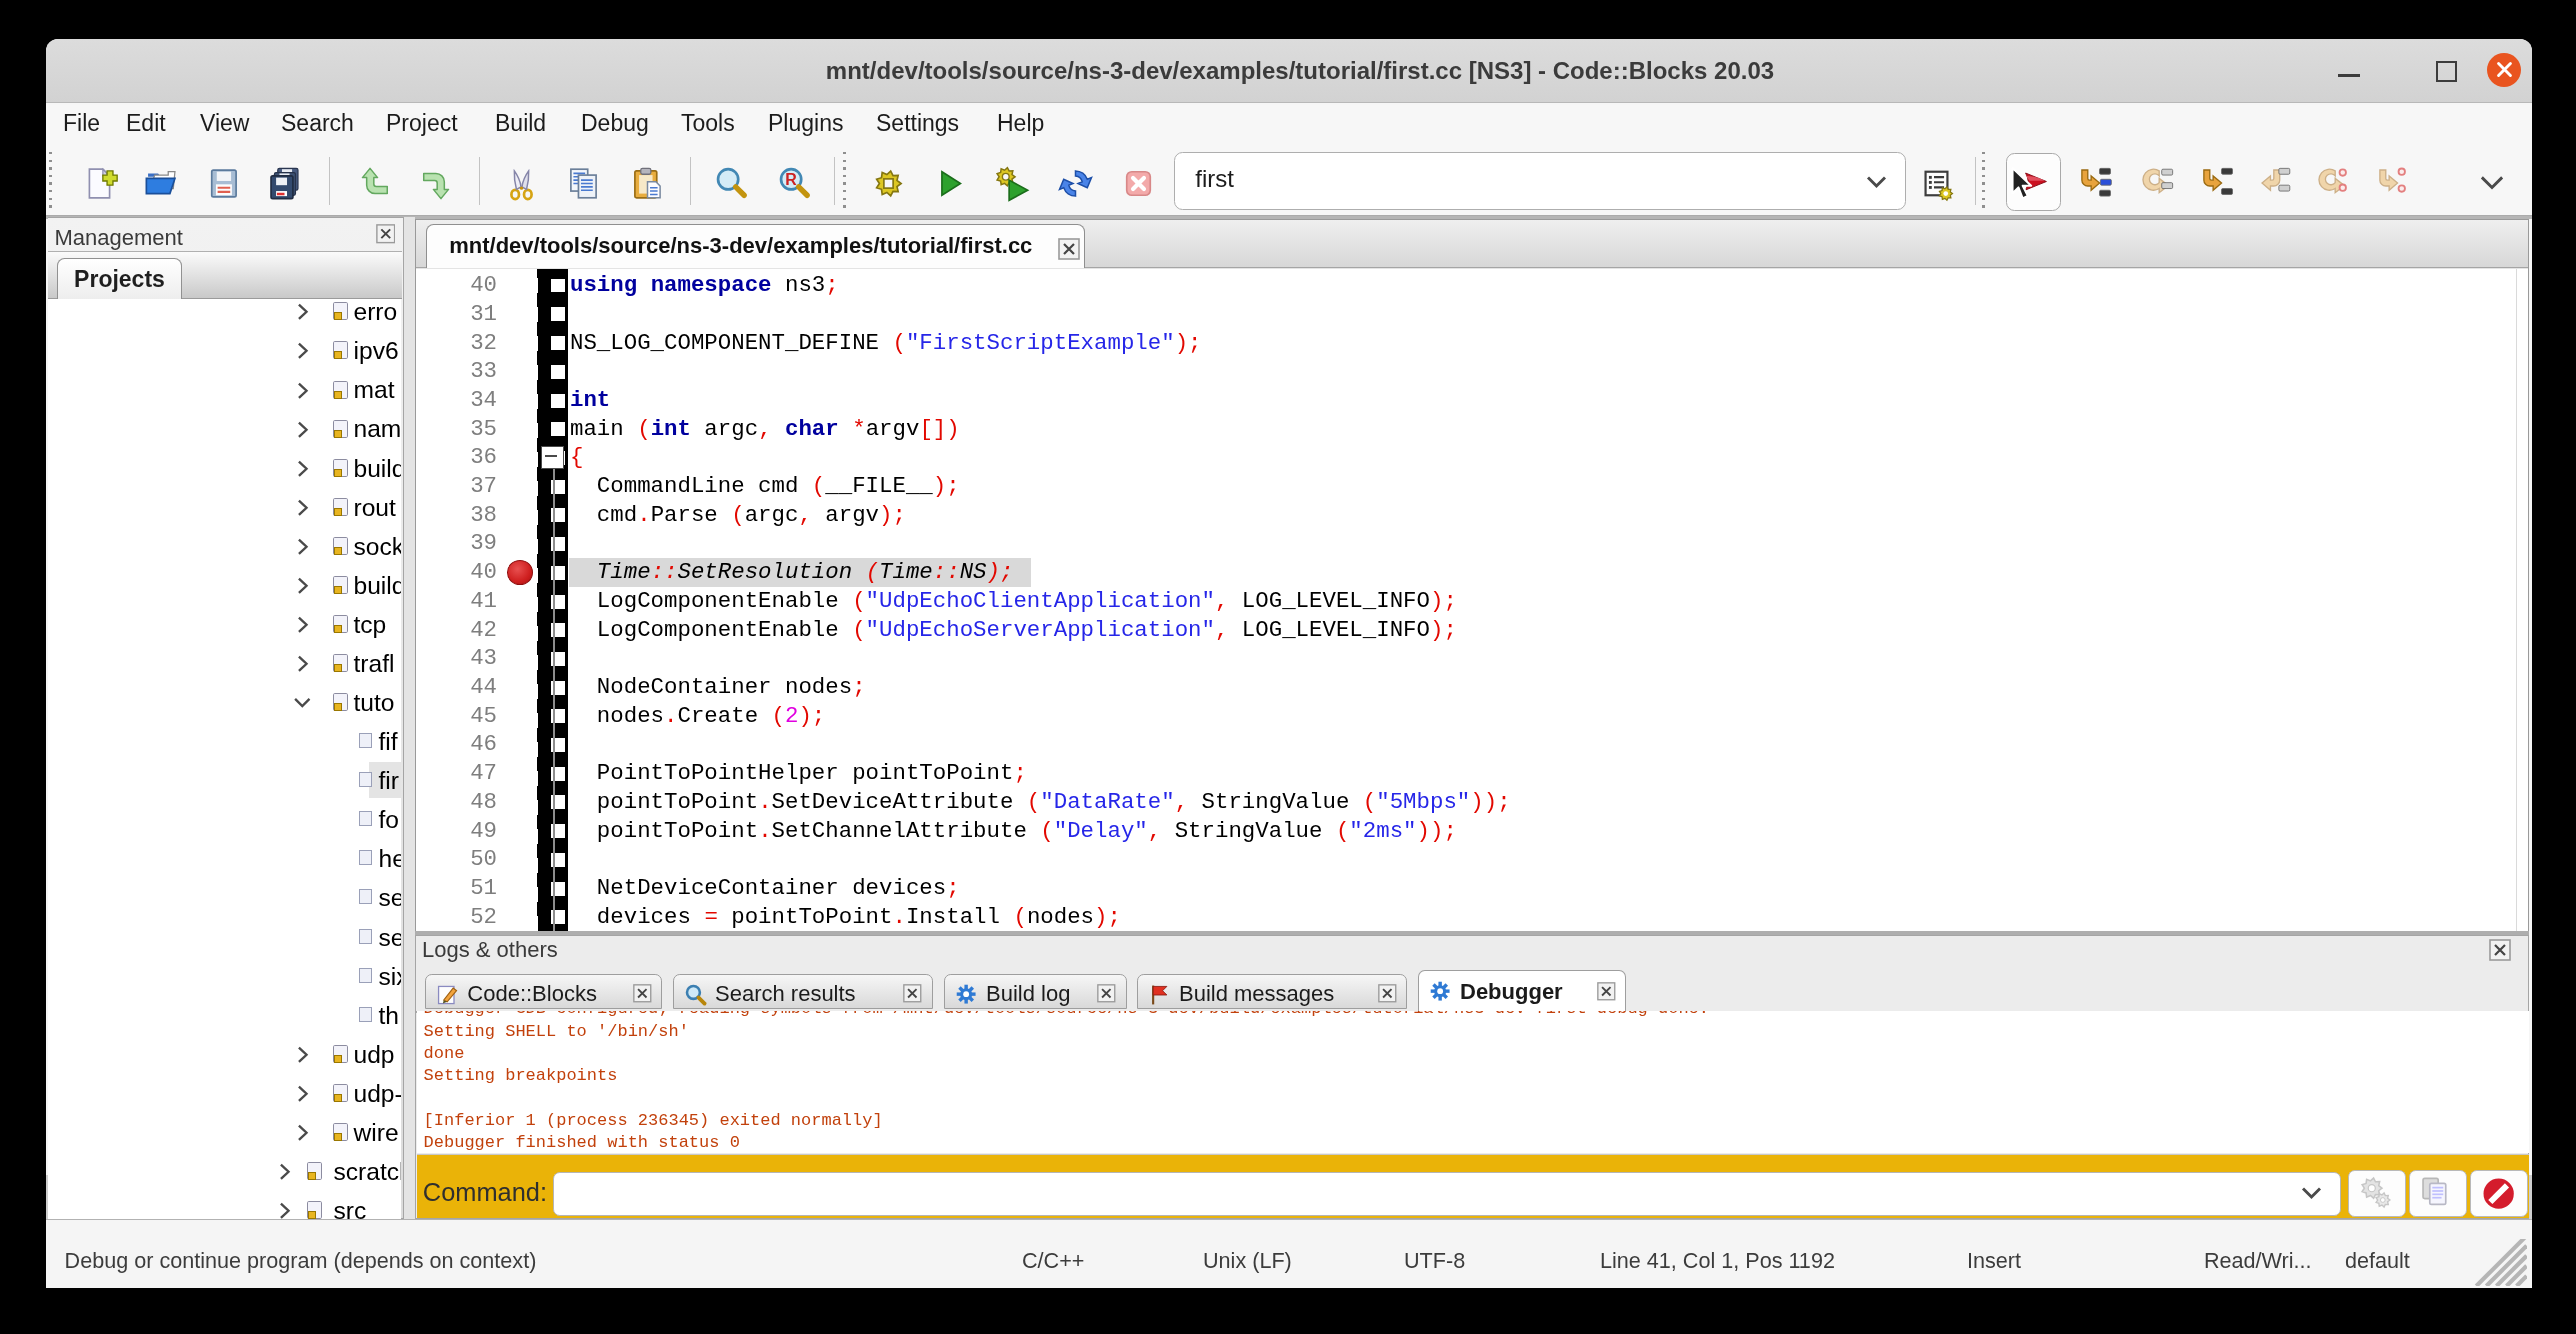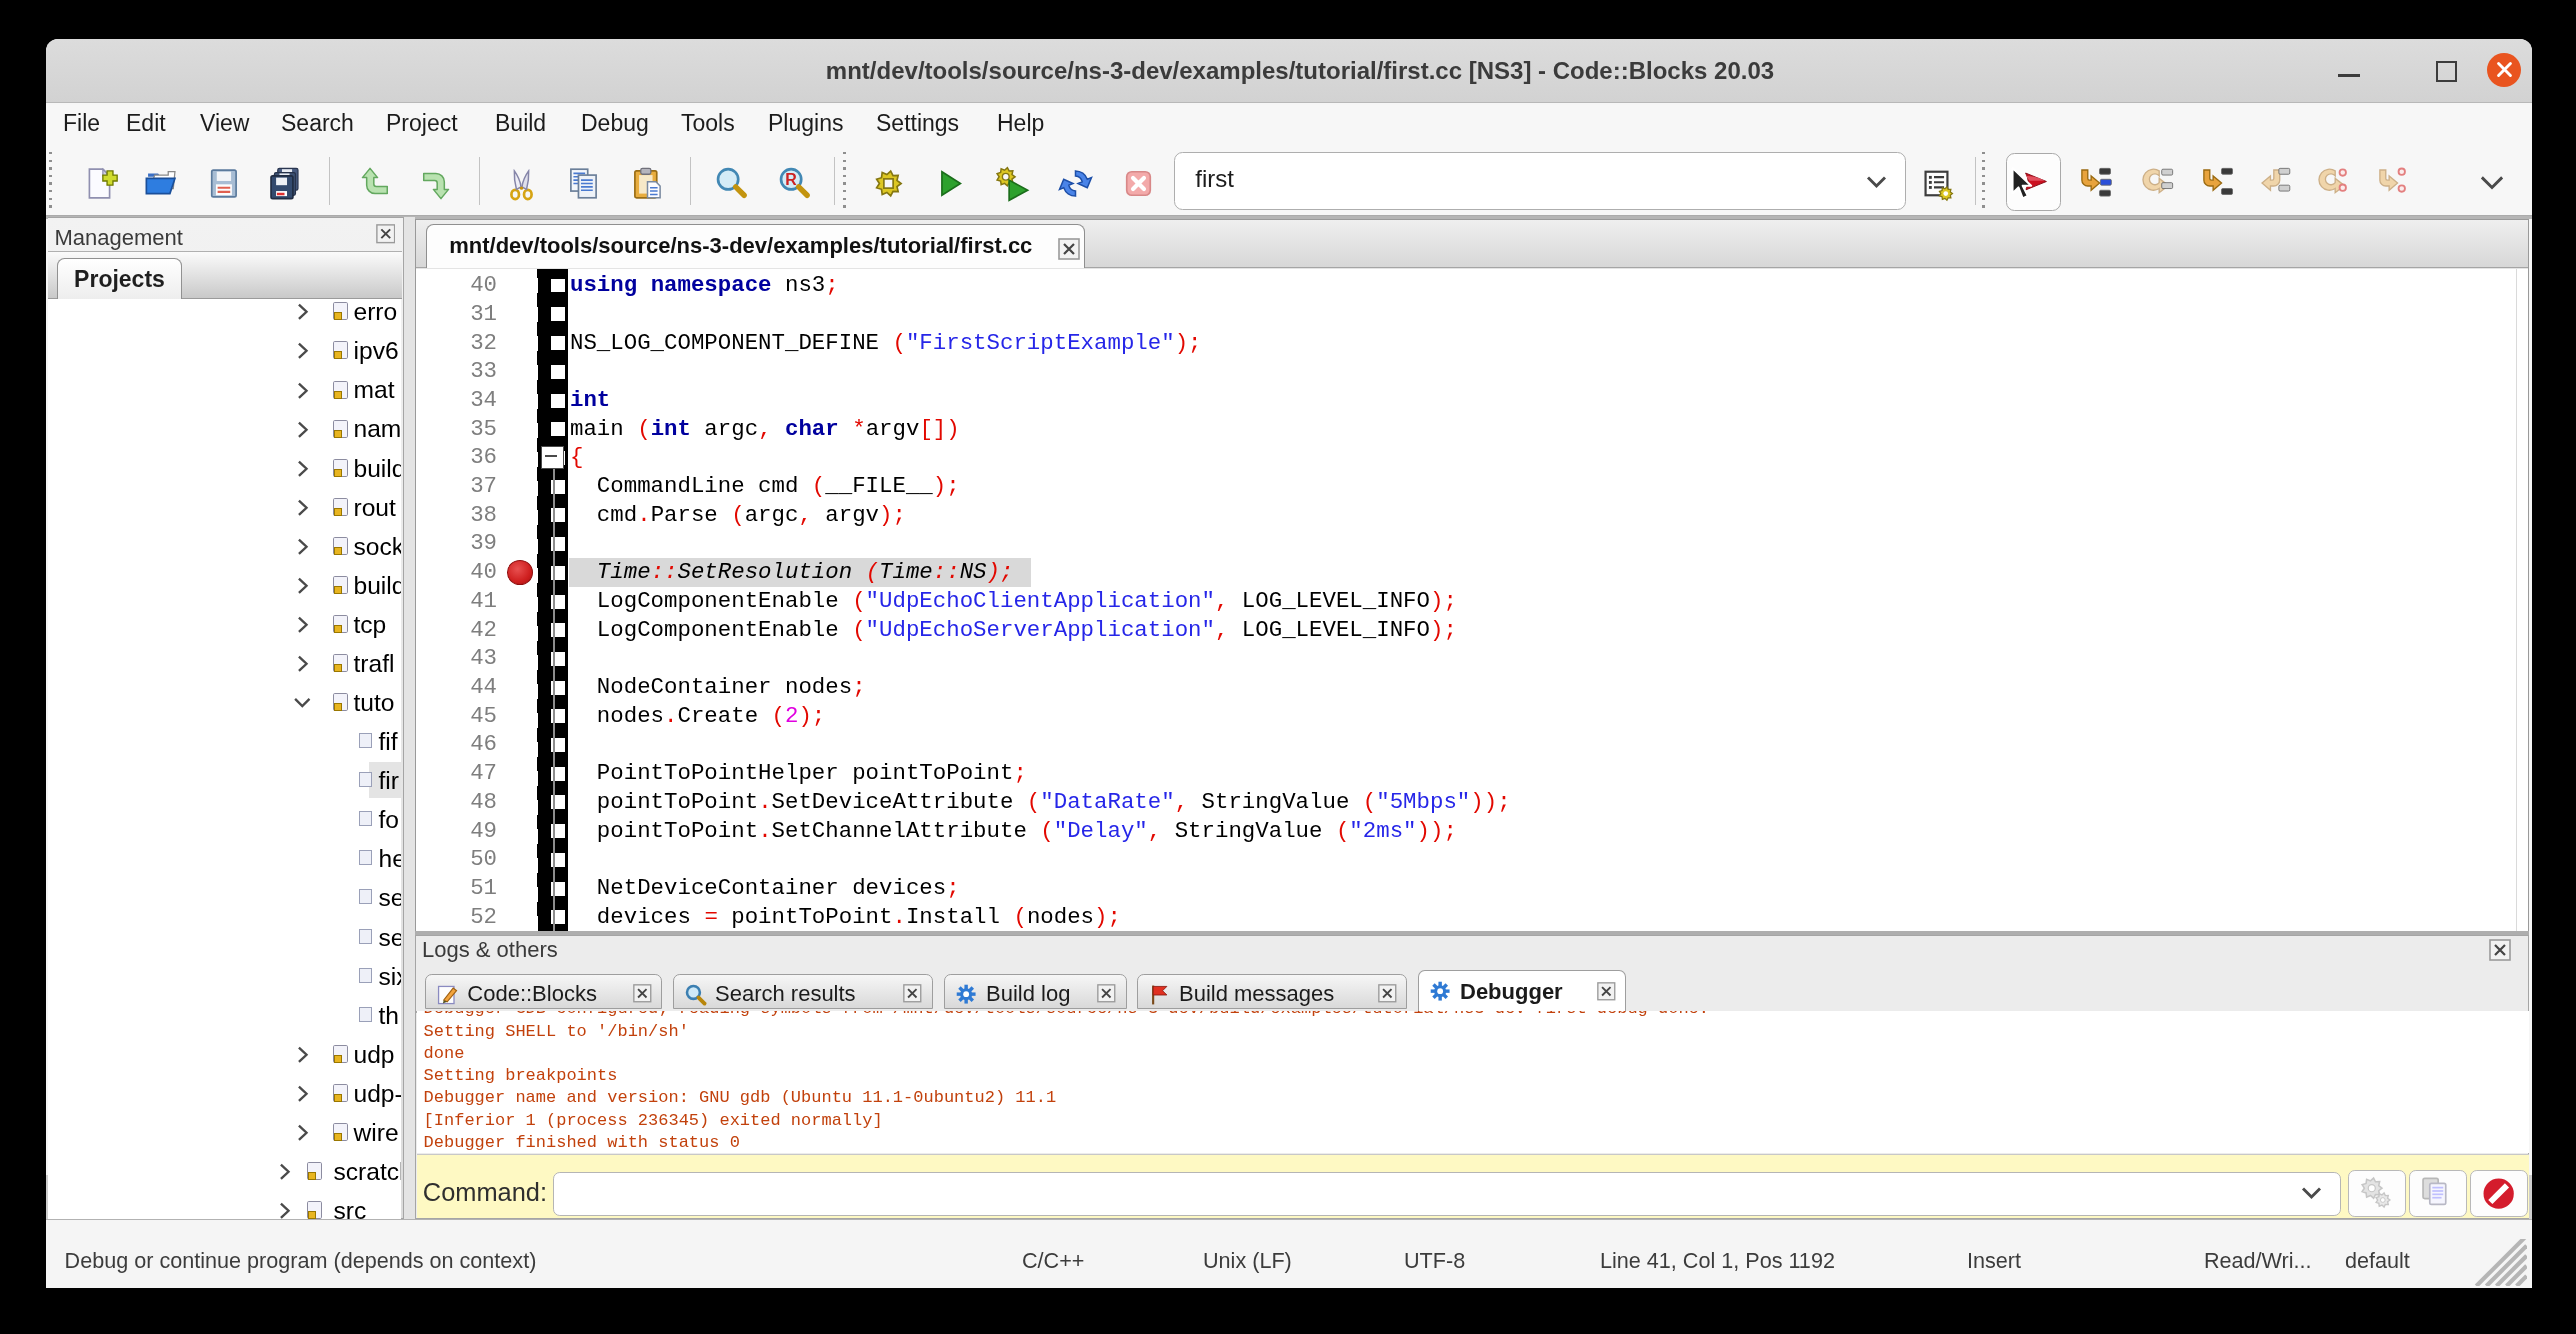--- a/index.html
+++ b/index.html
@@ -74,21 +74,21 @@
   #logs-title { position:absolute; left:6px; top:0.8px; font-size:22px; color:#3a3a3a; }
   #logs-close { position:absolute; left:2073px; top:3.4px; }
   #logtabs { position:absolute; left:0; top:34px; width:100%; height:42px; }
   .ltab { position:absolute; top:4.2px; height:35px; background:linear-gradient(#f6f6f6,#d9d9d9); border:0.8px solid #9e9e9e; border-radius:6.8px 6.8px 0 0; }
   .ltab.active { top:0px; height:42px; background:#fff; border-bottom:none; }
   .ltab .t { position:absolute; font-size:22px; color:#1b1b1b; white-space:nowrap; }
   .ltab.active .t { font-weight:bold; }
   #logbody { position:absolute; left:0.8px; top:75px; width:2112px; height:142px; background:#fff; overflow:hidden;
              font-family:"Liberation Mono", monospace; font-size:17px; color:#c2410c; }
   .logline { position:absolute; left:6.8px; white-space:pre; height:22px; line-height:22px; }
-  #cmdrow { position:absolute; left:0.8px; top:218px; width:2112px; height:64px; background:#fef9c3; border-top:0.8px solid #c8c8c8; }
+  #cmdrow { position:absolute; left:0.8px; top:218px; width:2112px; height:64px; background:#eab308; border-top:0.8px solid #c8c8c8; }
   #cmdlbl { position:absolute; left:6px; top:23px; font-size:25.4px; color:#2f2f2f; }
   #cmdinput { position:absolute; left:136px; top:17px; width:1788px; height:44px; background:#fff; border:1.7px solid #b5b5b5; border-radius:6.8px; }
   .cmdbtn { position:absolute; top:15.2px; width:58px; height:47px; background:#fdfdfd; border:1.7px solid #b9b9b9; border-radius:6.8px; }
 
   
   #statusbar { position:absolute; left:0; top:1180px; width:100%; height:69px; background:#f5f5f5; border-top:1.7px solid #b2b2b2; }
   .st { position:absolute; top:14.4px; height:53px; line-height:53px; font-size:21.6px; color:#3c3c3c; white-space:pre; }
 </style>
 </head>
 <body>
@@ -590,21 +590,20 @@
             <rect x="1" y="1" width="20" height="20" fill="#f2f2f2" stroke="#9a9a9a" stroke-width="1.6"></rect>
             <path d="M6 6 L16 16 M16 6 L6 16" stroke="#444" stroke-width="2.2"></path>
           </svg>
         </div>
       </div>
     <div id="logbody">
         <div class="logline" style="top: -12.7px;">Debugger GDB configured; reading symbols from /mnt/dev/tools/source/ns-3-dev/build/examples/tutorial/ns3-dev-first-debug done.</div>
         <div class="logline" style="top: 9.6px;">Setting SHELL to '/bin/sh'</div>
         <div class="logline" style="top: 32px;">done</div>
         <div class="logline" style="top: 54px;">Setting breakpoints</div>
-        <div class="logline" style="top: 76px;">Debugger name and version: GNU gdb (Ubuntu 11.1-0ubuntu2) 11.1</div>
         <div class="logline" style="top: 99px;">[Inferior 1 (process 236345) exited normally]</div>
         <div class="logline" style="top: 121px;">Debugger finished with status 0</div>
       </div>
     <div id="cmdrow">
       <div id="cmdlbl">Command:</div>
       <div id="cmdinput">
         <svg class="abs" style="left:1743px;top:12px" width="29" height="17" viewBox="0 0 34 20">
             <path class="chev" d="M7 4 L17 14 L27 4"></path>
           </svg>
       </div>

